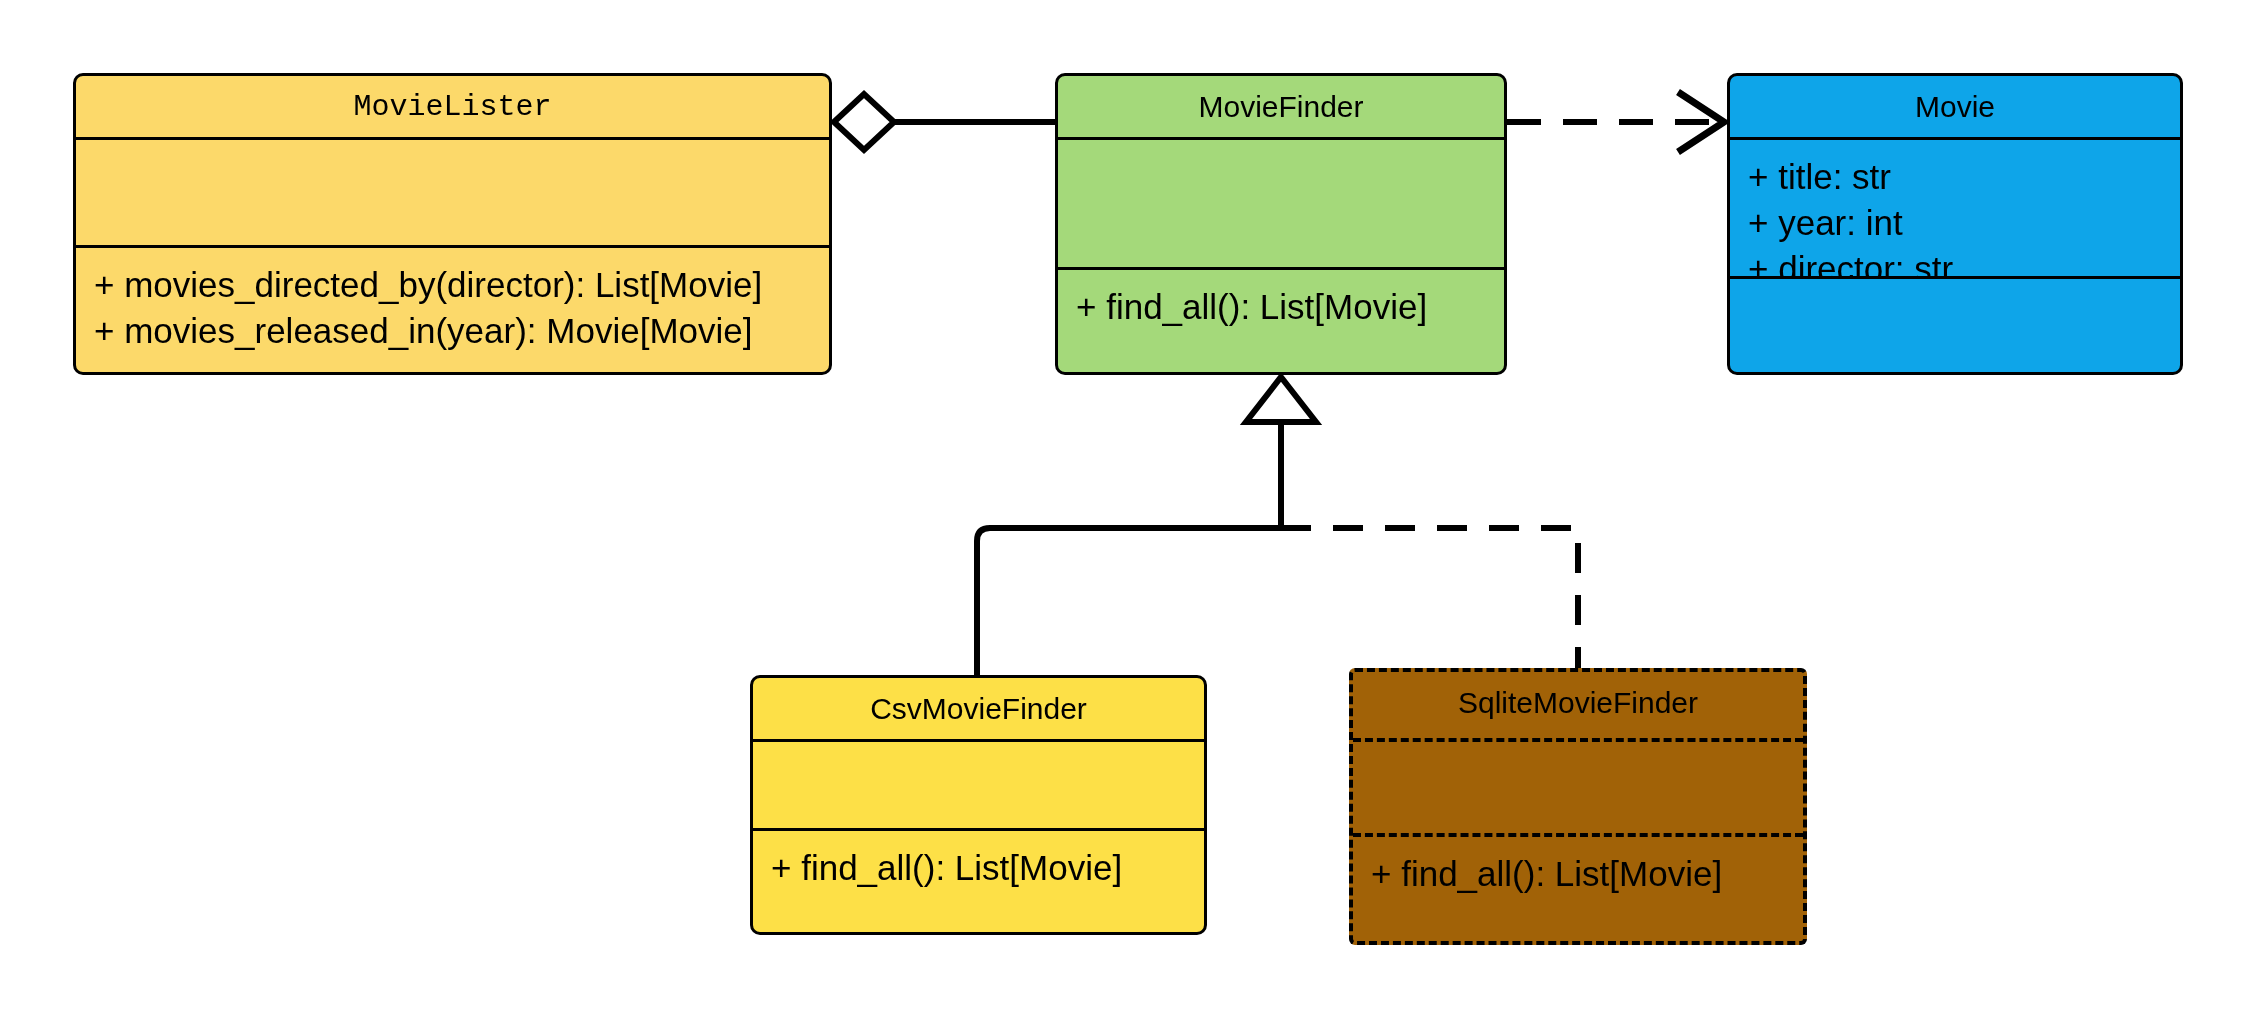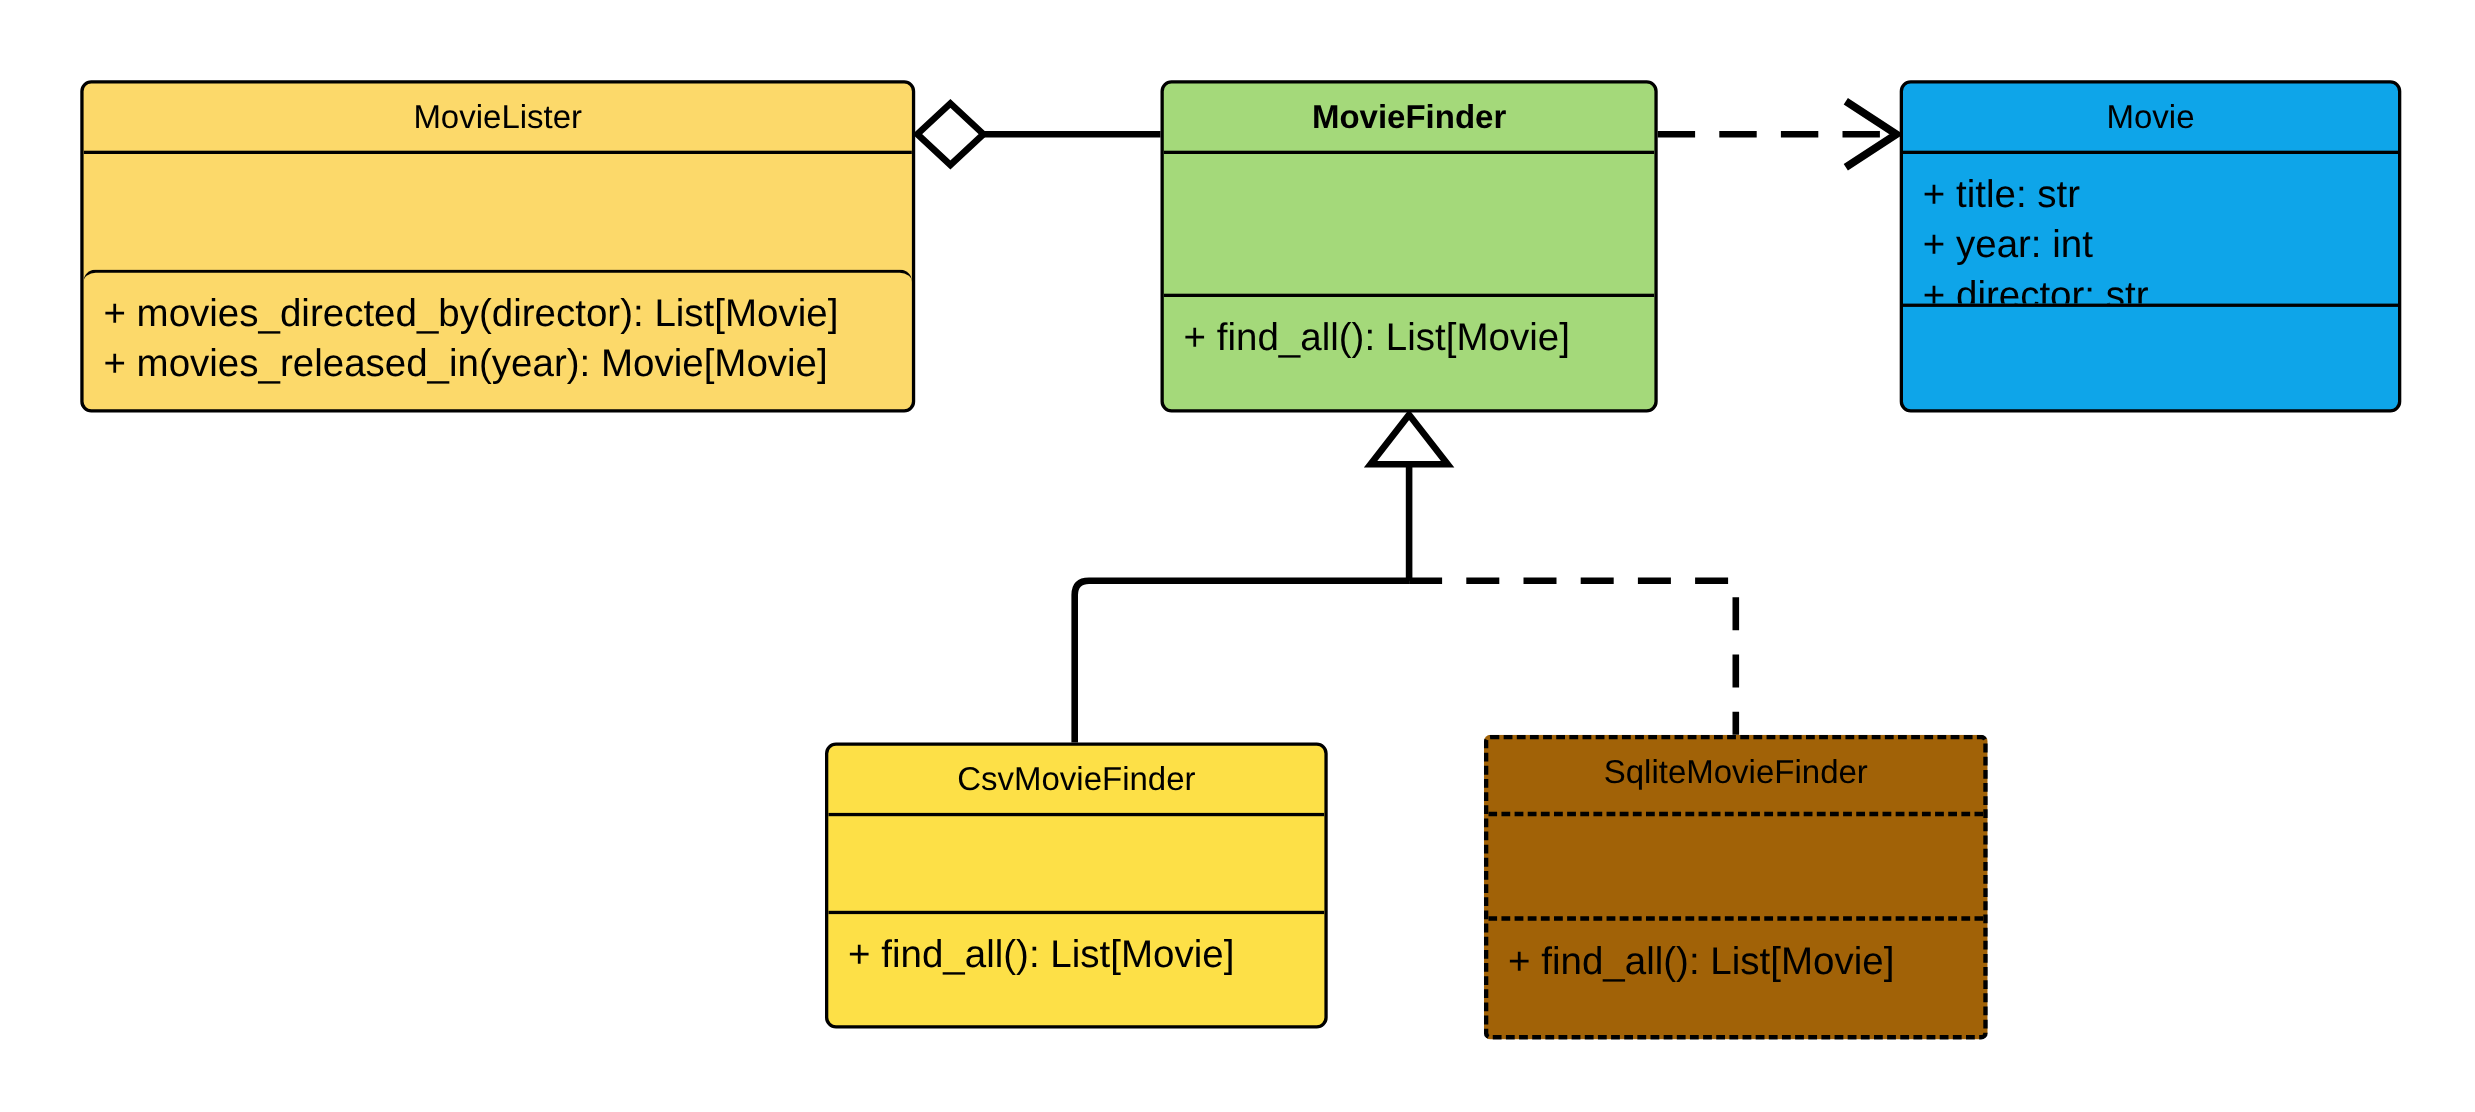--- a/index.html
+++ b/index.html
@@ -96,29 +96,29 @@
       <line x1="1281" y1="422" x2="1281" y2="528" stroke="#000000" stroke-width="6"></line>
 
       <path d="M 1281 528 L 990 528 Q 977 528 977 541 L 977 675" fill="none" stroke="#000000" stroke-width="6" stroke-linecap="butt"></path>
 
       <path d="M 1281 528 L 1578 528 L 1578 668" fill="none" stroke="#000000" stroke-width="6" stroke-dasharray="30 22"></path>
     </g>
   </svg>
 
   <div id="class-layer">
       <div class="uml-class" style="left: 73px; top: 73px; width: 759px; height: 302px; background: rgb(252, 217, 106);">
-        <div class="cls-name" style="height: 62px;">MovieLister</div>
+        <div class="cls-name" style="height: 62px; font-family: Liberation Mono, monospace;">MovieLister</div>
         <div class="cls-compartment empty" style="height: 110px;"></div>
-        <div class="cls-compartment" style="height: 130px; flex: 1 1 auto; border-radius: 11px;">
+        <div class="cls-compartment" style="height: 130px; flex: 1 1 auto;">
           <div class="member">+ movies_directed_by(director): List[Movie]</div>
           <div class="member">+ movies_released_in(year): Movie[Movie]</div>
         </div>
       </div>
       <div class="uml-class" style="left: 1055px; top: 73px; width: 452px; height: 302px; background: rgb(164, 217, 122);">
-        <div class="cls-name" style="height: 62px; font-weight: bold;">MovieFinder</div>
+        <div class="cls-name" style="height: 62px;">MovieFinder</div>
         <div class="cls-compartment empty" style="height: 133px;"></div>
         <div class="cls-compartment" style="height: 107px; flex: 1 1 auto;">
           <div class="member">+ find_all(): List[Movie]</div>
         </div>
       </div>
       <div class="uml-class" style="left: 1727px; top: 73px; width: 456px; height: 302px; background: #0ea5e9;">
         <div class="cls-name" style="height: 62px;">Movie</div>
         <div class="cls-compartment" style="height: 142px;">
           <div class="member">+ title: str</div>
           <div class="member">+ year: int</div>

